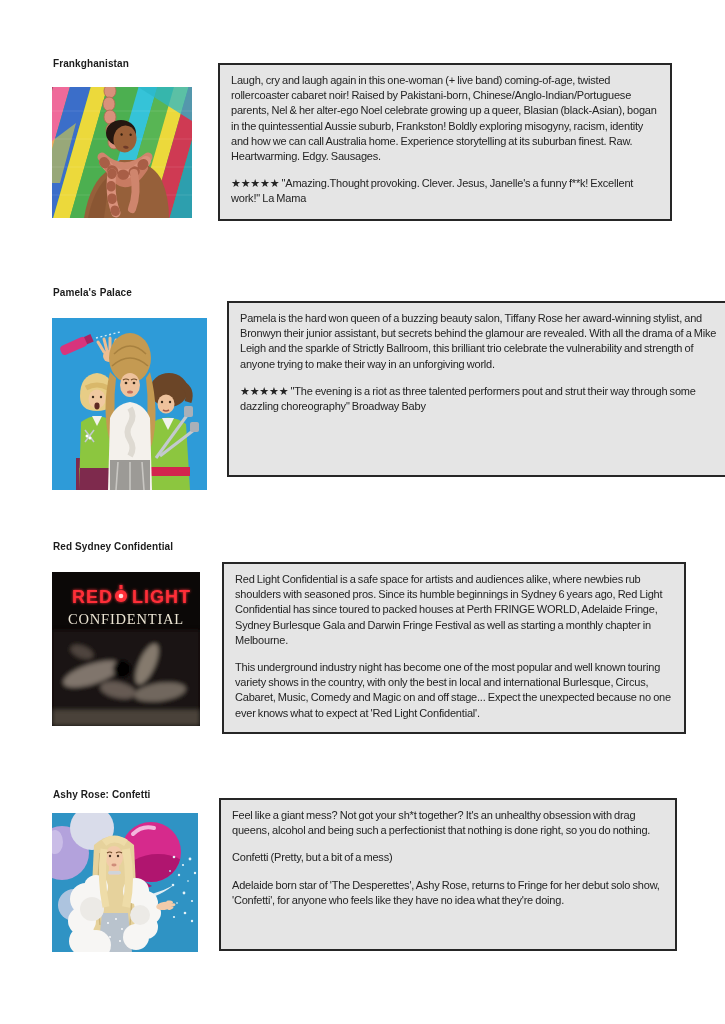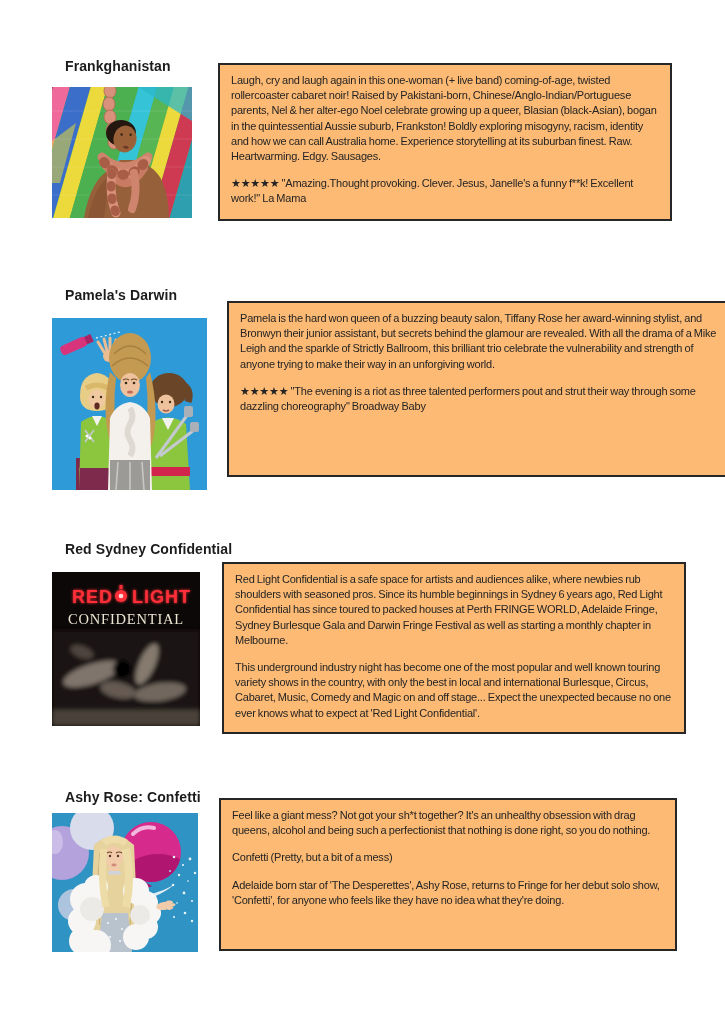--- a/index.html
+++ b/index.html
@@ -1,30 +1,30 @@
 <!DOCTYPE html>
 <html><head>
 <meta charset="utf-8">
 <style>
   html,body{margin:0;padding:0;background:#ffffff;}
   .page{position:relative;width:725px;height:1024px;background:#ffffff;
         font-family:"Liberation Sans",sans-serif;overflow:hidden;}
-  .show-title{position:absolute;left:65px;margin:0;font-size:14px;font-weight:600;
+  .show-title{position:absolute;left:53px;margin:0;font-size:10px;font-weight:600;
         color:#1c1c1c;letter-spacing:0.1px;white-space:nowrap;}
   #title-1{top:58px}
   #title-2{top:287px}
   #title-3{top:541px}
   #title-4{top:789px}
   .poster{position:absolute;overflow:hidden;}
   .poster svg{display:block;width:100%;height:100%;}
   #poster-1{left:52px;top:87px;width:140px;height:131px;}
   #poster-2{left:52px;top:318px;width:155px;height:172px;}
   #poster-3{left:52px;top:572px;width:148px;height:154px;text-align:center;}
   #poster-4{left:52px;top:813px;width:146px;height:139px;}
-  .desc-box{position:absolute;box-sizing:border-box;background:#fdba74;
+  .desc-box{position:absolute;box-sizing:border-box;background:#e5e5e5;
         border:2px solid #262626;padding:8px 11px 7px 11px;
         font-size:11px;line-height:15.2px;color:#242424;
         letter-spacing:-0.2px;word-spacing:-0.6px;}
   .desc-box p{margin:0 0 12px 0;}
   .desc-box p:last-child{margin-bottom:0;}
   #box-1{left:218px;top:63px;width:454px;min-height:158px;}
   #box-2{left:227px;top:301px;width:512px;min-height:176px;}
   #box-3{left:222px;top:562px;width:464px;min-height:172px;}
   #box-4{left:219px;top:798px;width:458px;min-height:153px;}
 </style>
@@ -84,21 +84,21 @@
         <path d="M60,86 Q57,108 64,126" stroke="#a85e46" stroke-width="9" stroke-dasharray="1.5 11"></path>
       </g>
     </svg>
   </div>
 
   <div class="desc-box" id="box-1">
     <p>Laugh, cry and laugh again in this one-woman (+ live band) coming-of-age, twisted rollercoaster cabaret noir! Raised by Pakistani-born, Chinese/Anglo-Indian/Portuguese parents, Nel &amp; her alter-ego Noel celebrate growing up a queer, Blasian (black-Asian), bogan in the quintessential Aussie suburb, Frankston! Boldly exploring misogyny, racism, identity and how we can call Australia home. Experience storytelling at its suburban finest. Raw. Heartwarming. Edgy. Sausages.</p>
     <p>★★★★★ "Amazing.Thought provoking. Clever. Jesus, Janelle's a funny f**k! Excellent work!" La Mama</p>
   </div>
 
-  <h2 class="show-title" id="title-2">Pamela's Darwin</h2>
+  <h2 class="show-title" id="title-2">Pamela's Palace</h2>
 
   <div class="poster" id="poster-2">
     <svg viewBox="0 0 155 172" preserveAspectRatio="none">
       <rect width="155" height="172" fill="#2e9bd8"></rect>
       <g transform="rotate(-24 24 28)">
         <rect x="8" y="22" width="28" height="10" rx="4" fill="#d8347c"></rect>
         <rect x="35" y="23" width="7" height="8" fill="#a82462"></rect>
       </g>
       <line x1="44" y1="20" x2="68" y2="14" stroke="#cfe9f5" stroke-width="1.4" stroke-dasharray="2 2.5"></line>
       <g stroke="#edbd92" stroke-width="3" stroke-linecap="round">

